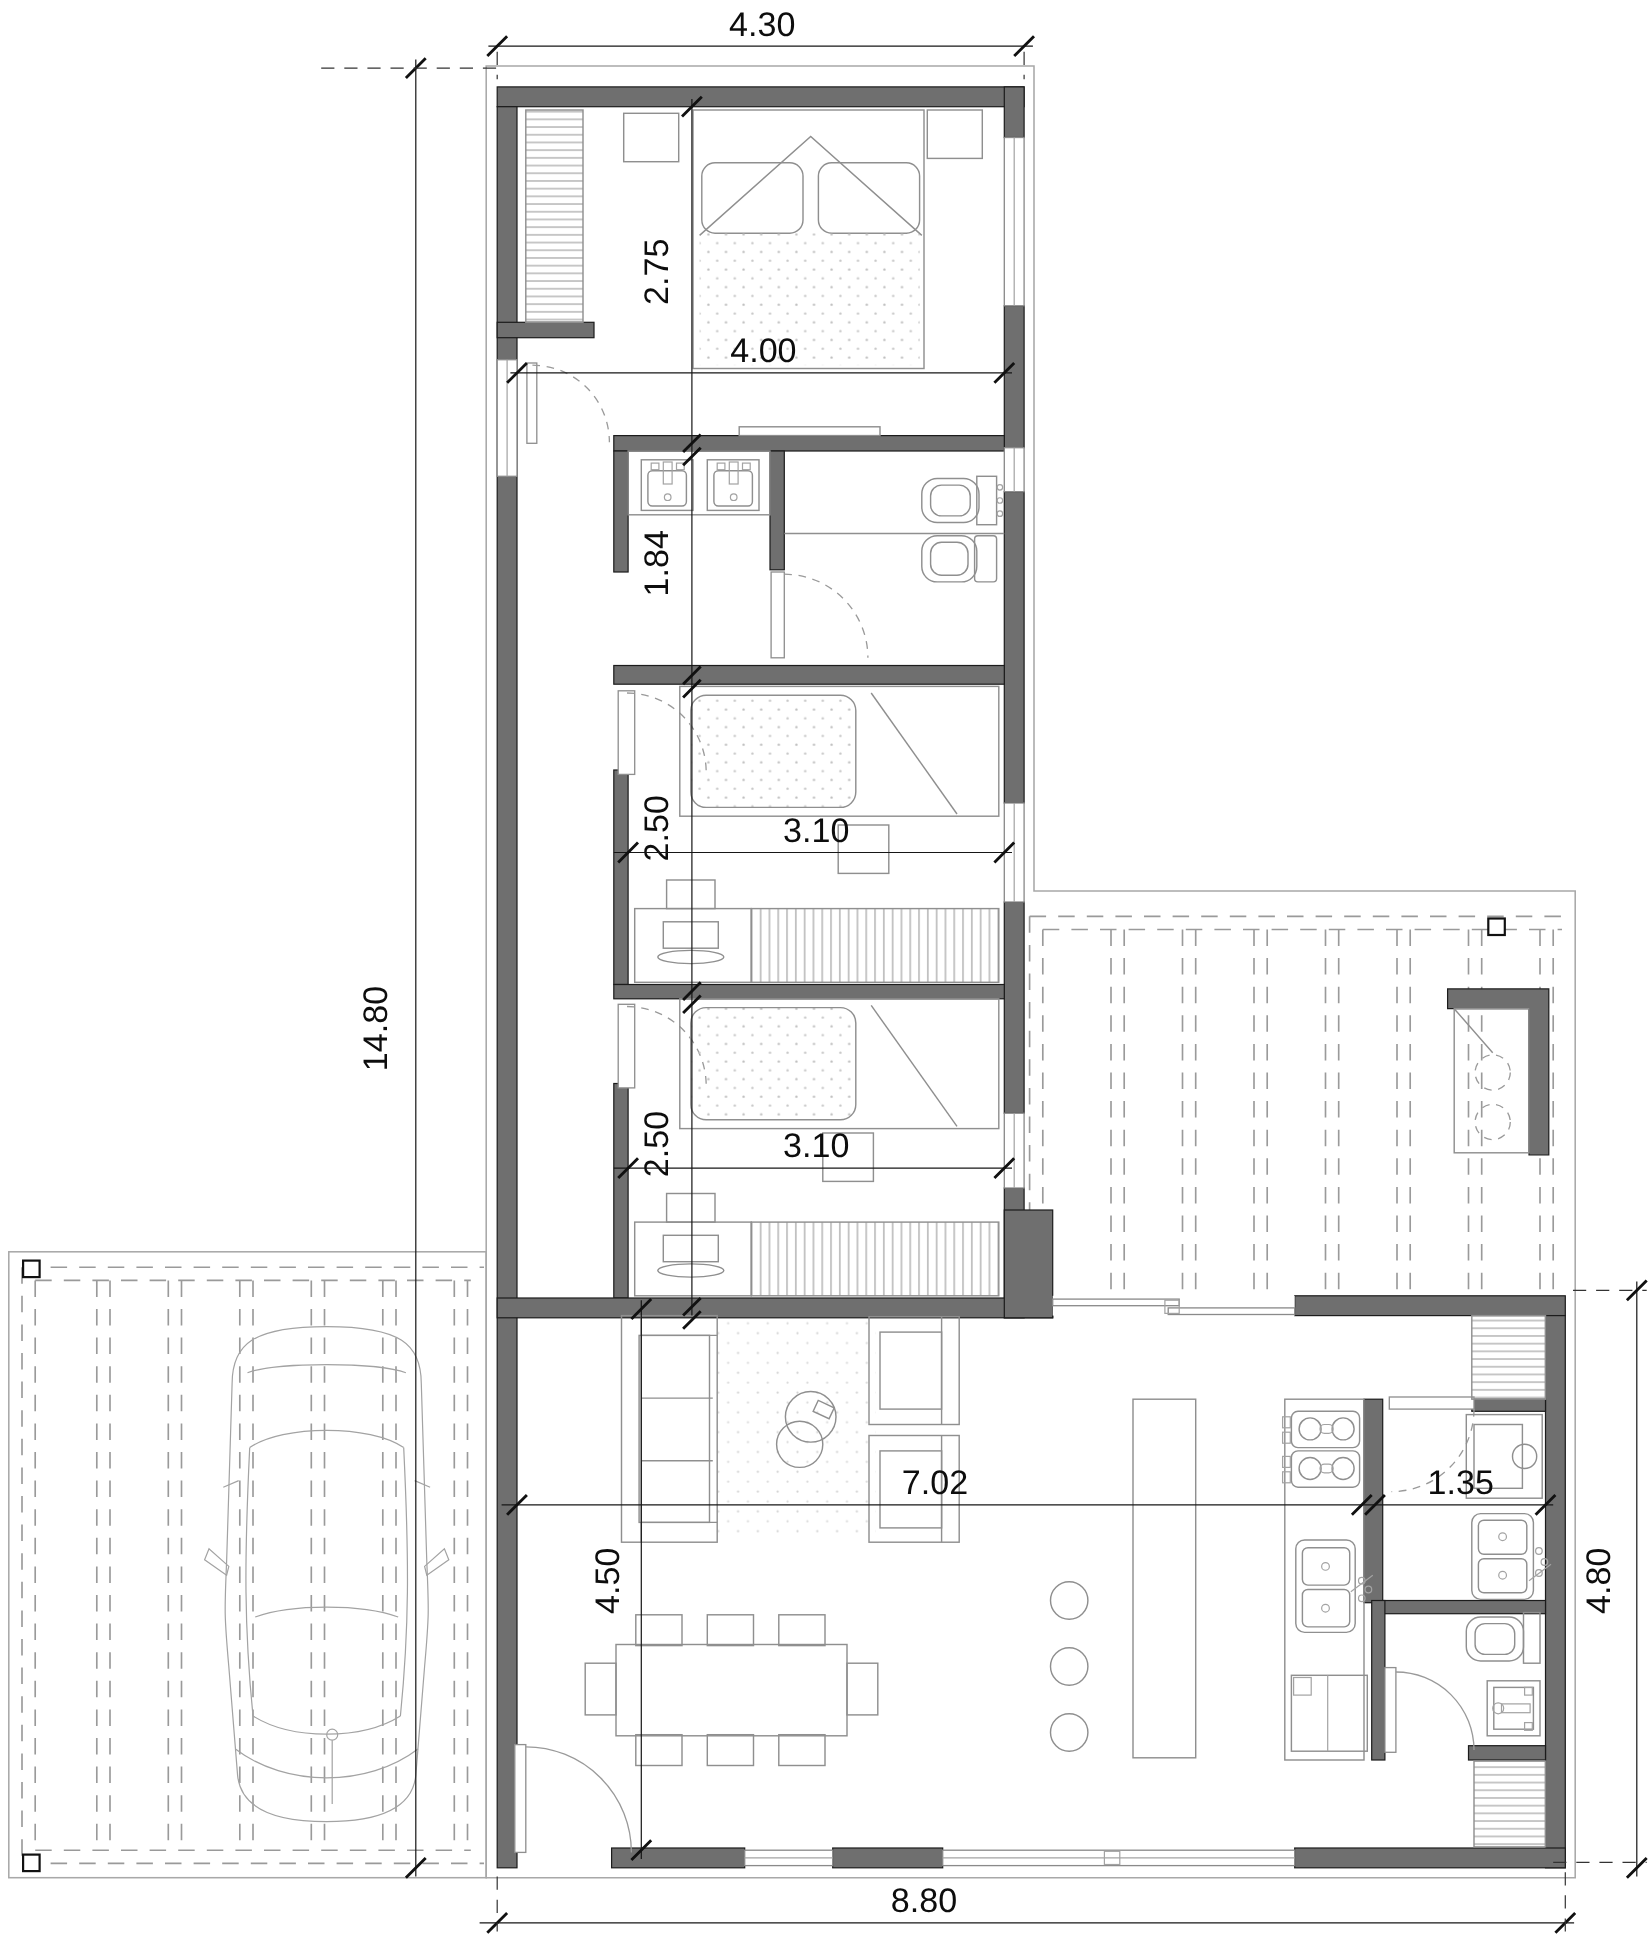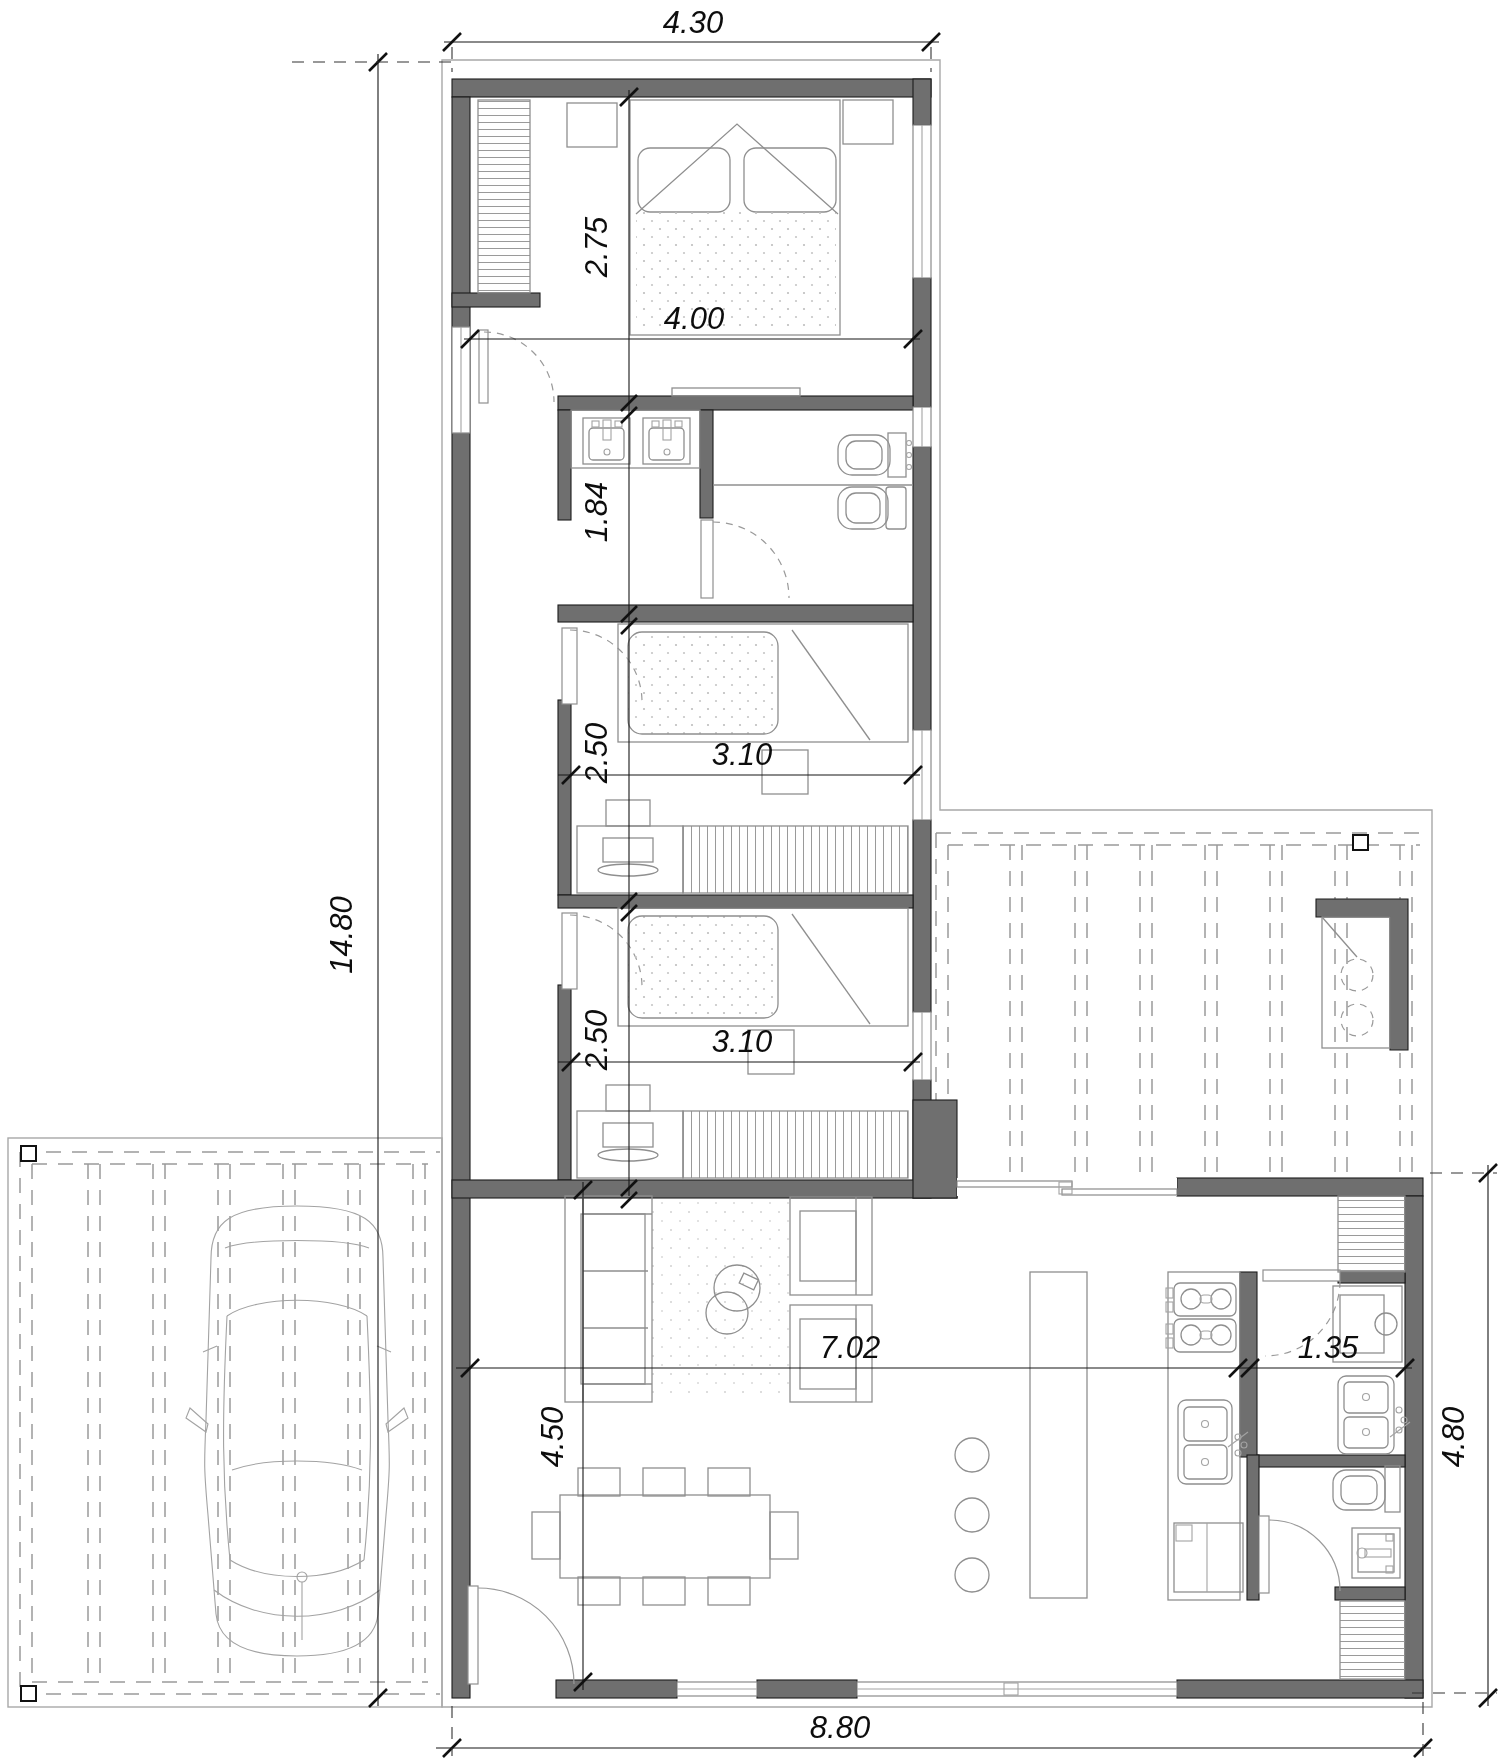--- a/index.html
+++ b/index.html
@@ -1,16 +1,16 @@
 <!DOCTYPE html>
 <html style="--wall: #6f6f6f; --line: #8f8f8f; --dash: #9a9a9a; --dim: #161616;"><head>
 <meta charset="utf-8">
 <style>
   html,body{margin:0;padding:0;background:#ffffff;}
-  #stage{position:relative;width:1500px;height:1762px;background:#fff;overflow:hidden;font-style:italic;}
+  #stage{position:relative;width:1500px;height:1762px;background:#fff;overflow:hidden;}
   svg{display:block;}
   .wall{fill:var(--wall,#6f6f6f);stroke:#1c1c1c;stroke-width:1.1;}
   .out{fill:none;stroke:#a8a8a8;stroke-width:1.4;}
   .f{fill:none;stroke:var(--line,#8f8f8f);stroke-width:1.3;}
   .f2{fill:none;stroke:#a3a3a3;stroke-width:1.1;}
   .win{fill:#ffffff;stroke:#8a8a8a;stroke-width:1.2;}
   .dash{fill:none;stroke:var(--dash,#9a9a9a);stroke-width:1.5;stroke-dasharray:15 11;}
   .arc{fill:none;stroke:#9a9a9a;stroke-width:1.2;stroke-dasharray:7 6;}
   .arcs{fill:none;stroke:#9a9a9a;stroke-width:1.2;}
   .leaf{fill:#ffffff;stroke:#8f8f8f;stroke-width:1.2;}

